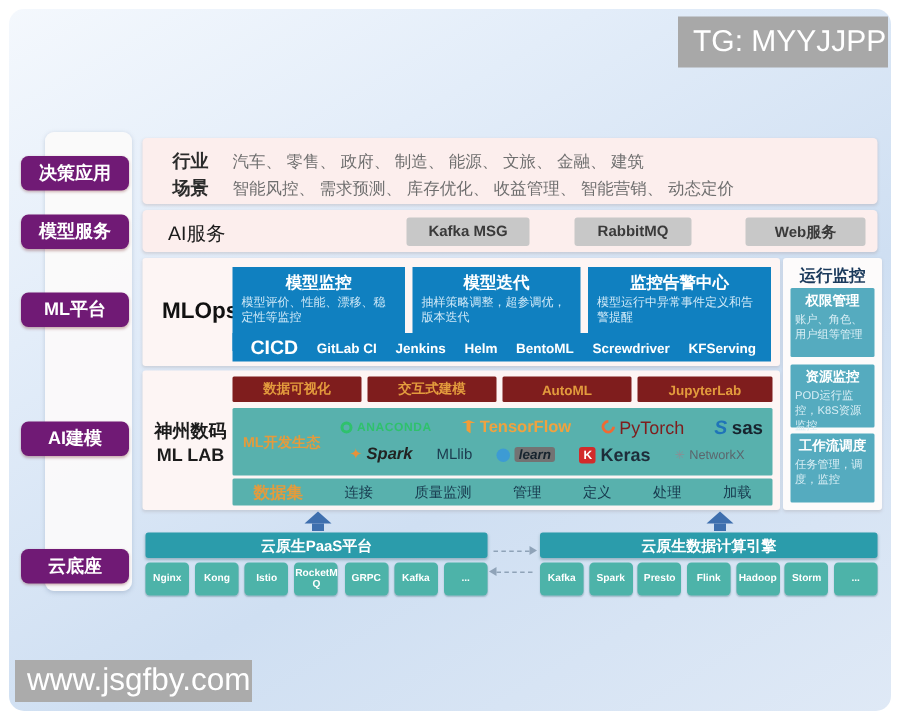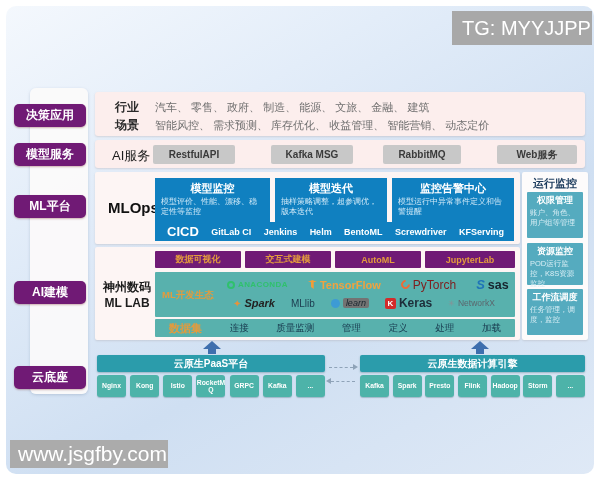--- a/index.html
+++ b/index.html
@@ -45,39 +45,39 @@
   .blue-card{position:absolute;top:6px;height:56px;background:#1080c0;color:#fff;box-sizing:border-box;padding-top:3px;}
   .blue-card .t{font-size:11px;font-weight:bold;text-align:center;}
   .blue-card .d{font-size:8px;color:#cfe8f7;padding:1px 6px 0 6px;line-height:1.28;}
   .cicd-bar{position:absolute;left:60px;top:50px;width:359px;height:19px;background:#1080c0;
     display:flex;align-items:center;color:#fff;padding:0 10px 0 12px;box-sizing:border-box;justify-content:space-between;}
   .cicd-bar .c{font-size:13px;font-weight:bold;}
   .cicd-bar .i{font-size:9px;font-weight:bold;}
 
   
   .mllab-label{font-size:12px;font-weight:bold;color:#1c1c1c;line-height:1.3;text-align:center;}
-  .tool-box{position:absolute;top:4px;height:17px;width:86px;background:#701a75;
+  .tool-box{position:absolute;top:4px;height:17px;width:86px;background:#7f1d1d;
     color:#e39b3d;font-size:9px;font-weight:bold;display:flex;align-items:center;justify-content:center;border-radius:1px;}
   .eco-box{position:absolute;left:60px;top:25px;width:360px;height:45px;background:#58b1ad;border-radius:1px;}
   .eco-label{position:absolute;left:7px;top:17px;color:#e39b3d;font-size:9.5px;font-weight:bold;}
   .lrow{position:absolute;display:flex;align-items:center;}
   .lg{display:inline-flex;align-items:center;gap:3px;white-space:nowrap;}
   .ring{width:8px;height:8px;border-radius:50%;box-sizing:border-box;}
   .anaconda-t{color:#2fc16d;font-weight:bold;font-size:8px;letter-spacing:.4px;}
   .tf-ico{width:9px;height:9px;background:#f29d38;clip-path:polygon(50% 0,100% 22%,65% 22%,65% 100%,35% 78%,35% 22%,0 22%);}
   .tf-t{color:#f0a23f;font-weight:bold;font-size:11px;}
   .pt-ico{width:9px;height:9px;border:2px solid #ee6a34;border-radius:50%;box-sizing:border-box;border-top-color:transparent;transform:rotate(45deg);}
   .pt-t{color:#7f1d1d;font-size:12px;font-weight:500;}
   .sas-ico{color:#1f74b8;font-weight:bold;font-size:13px;font-style:italic;}
   .sas-t{color:#17242e;font-weight:bold;font-size:12.5px;}
   .spark-star{color:#e8923a;font-size:10px;}
   .spark-t{color:#222;font-weight:bold;font-style:italic;font-size:11px;}
   .mllib-t{color:#1c3b4f;font-size:10px;}
   .skl-dot{width:9px;height:9px;border-radius:50%;background:#3d9bd4;}
-  .skl-pill{background:#737373;border-radius:2px;padding:0 3px;font-style:italic;font-weight:normal;font-size:9px;color:#17242e;}
+  .skl-pill{background:#737373;border-radius:2px;padding:0 3px;font-style:italic;font-weight:bold;font-size:9px;color:#17242e;}
   .keras-sq{width:11px;height:11px;background:#d22b2b;border-radius:2px;color:#fff;font-size:8px;font-weight:bold;display:flex;align-items:center;justify-content:center;}
   .keras-t{color:#1d2d3a;font-weight:bold;font-size:12px;}
   .nx-ico{color:#8a8f94;font-size:8px;}
   .nx-t{color:#5b666d;font-size:8.5px;}
   .data-bar{position:absolute;left:60px;top:72px;width:360px;height:18px;background:#58b1ad;border-radius:1px;
     display:flex;align-items:center;box-sizing:border-box;padding:0 14px;justify-content:space-between;}
   .data-label{color:#e39b3d;font-size:11px;font-weight:bold;}
   .data-item{color:#17394e;font-size:9.5px;}
 
   
@@ -120,21 +120,20 @@
 
 <div class="abs pinkrow" style="top:92px;height:44px">
   <div class="abs ind-label" style="left:20px;top:7px">行业</div>
   <div class="abs ind-text" style="left:60px;top:8px">汽车、 零售、 政府、 制造、 能源、 文旅、 金融、 建筑</div>
   <div class="abs ind-label" style="left:20px;top:25px">场景</div>
   <div class="abs ind-text" style="left:60px;top:26px">智能风控、 需求预测、 库存优化、 收益管理、 智能营销、 动态定价</div>
 </div>
 
 <div class="abs pinkrow" style="top:140px;height:28px">
   <div class="abs ai-label" style="left:17px;top:7px">AI服务</div>
-  <div class="gray-btn" style="left:58px;width:82px">RestfulAPI</div>
   <div class="gray-btn" style="left:176px;width:82px">Kafka MSG</div>
   <div class="gray-btn" style="left:288px;width:78px">RabbitMQ</div>
   <div class="gray-btn" style="left:402px;width:80px">Web服务</div>
 </div>
 
 <div class="abs panel" style="left:95px;top:172px;width:425px;height:72px">
   <div class="abs mlops-label" style="left:13px;top:27px">MLOps</div>
   <div class="blue-card" style="left:60px;width:115px">
     <div class="t">模型监控</div>
     <div class="d">模型评价、性能、漂移、稳定性等监控</div>

